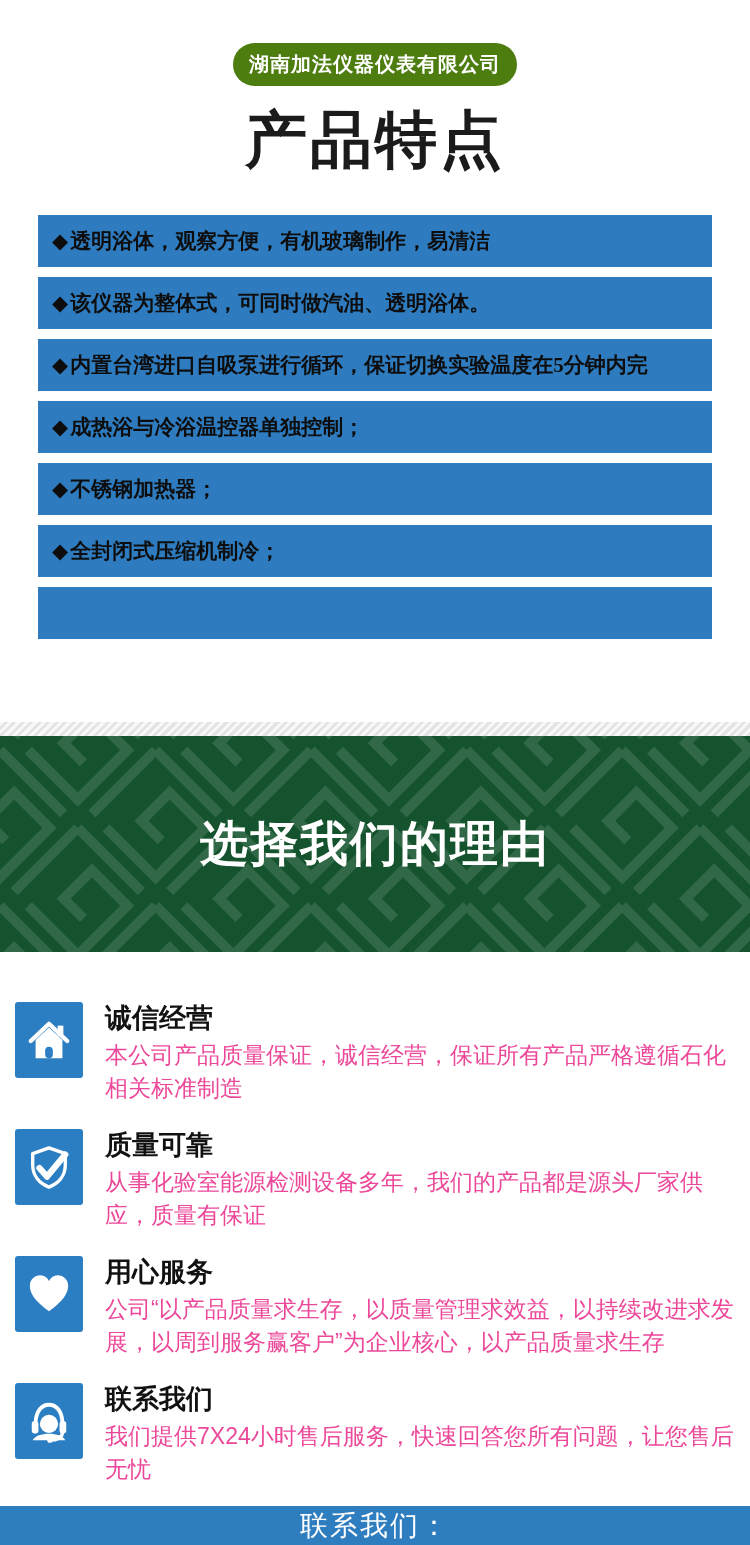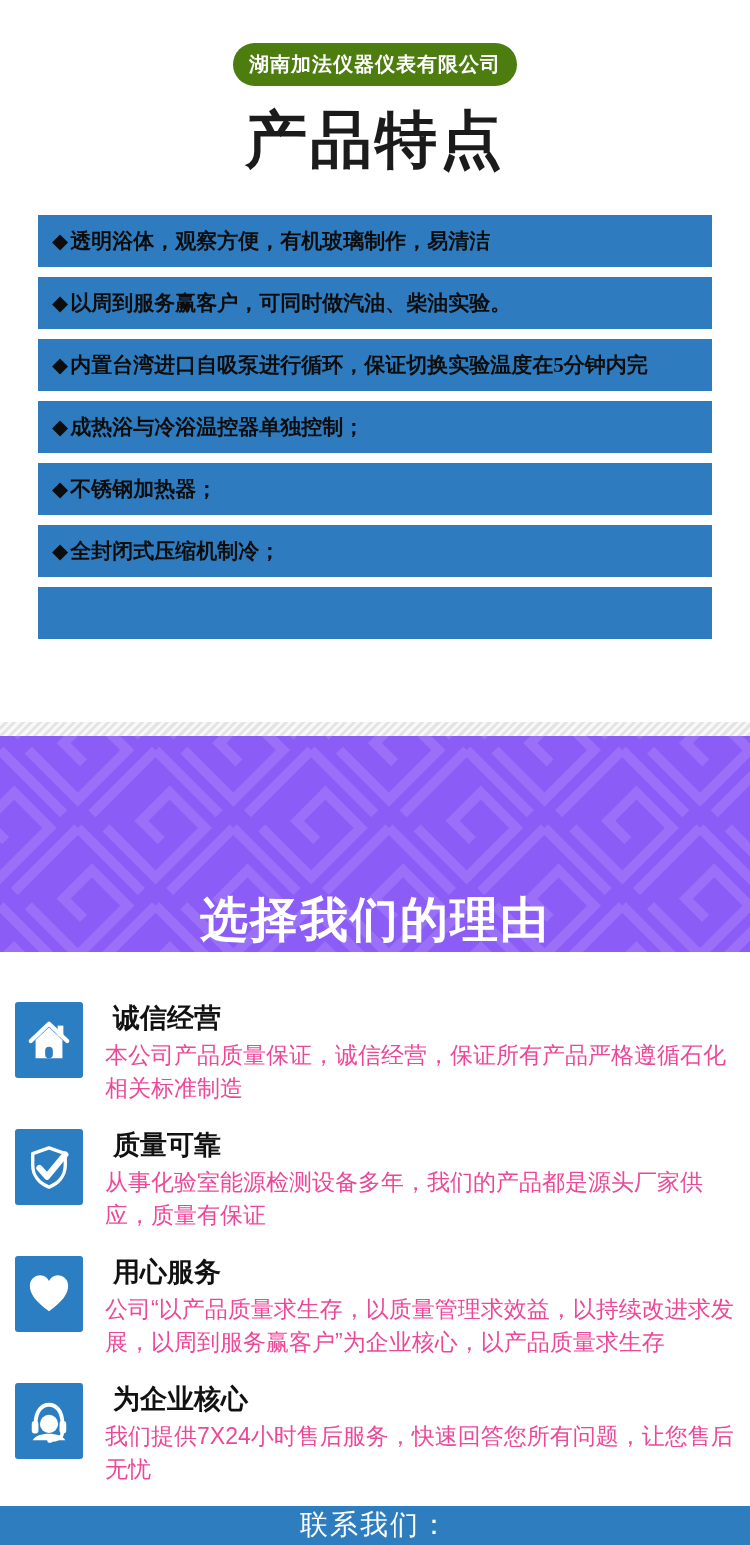--- a/index.html
+++ b/index.html
@@ -35,48 +35,48 @@
   .feature-bar .bullet{margin-right:2px;}
 
   
   .gray-strip{
     position:absolute;top:722px;left:0;width:750px;height:14px;background:#ebebeb;
     background-image:repeating-linear-gradient(135deg,rgba(255,255,255,.65) 0 3px,rgba(0,0,0,0.03) 3px 6px);
   }
 
   
   .banner{
-    position:absolute;top:736px;left:0;width:750px;height:216px;background:#8b5cf6;
-    display:flex;flex-direction:column;align-items:center;justify-content:flex-end;overflow:hidden;
+    position:absolute;top:736px;left:0;width:750px;height:216px;background:#14532d;
+    display:flex;flex-direction:column;align-items:center;justify-content:center;overflow:hidden;
   }
   .banner .pattern{position:absolute;left:0;top:0;}
   .banner-title{
     position:relative;z-index:1;color:#fff;font-size:48px;font-weight:bold;letter-spacing:2px;
     font-family:"Liberation Serif","DejaVu Serif",serif;
   }
   .banner-subtitle{
     position:relative;z-index:1;color:#fff;font-size:26px;font-weight:bold;letter-spacing:1px;
     margin-top:14px;font-family:"Liberation Sans","DejaVu Sans",sans-serif;
   }
 
   
   .reasons{position:absolute;top:1002px;left:15px;width:728px;}
   .reason-row{display:flex;align-items:flex-start;margin-bottom:24px;}
   .reason-icon{
     flex:none;width:68px;height:76px;background:#2b7ec2;border-radius:3px;
     display:flex;align-items:center;justify-content:center;margin-right:22px;
   }
   .reason-text{width:645px;padding-top:0;}
-  .reason-title{font-size:27px;font-weight:bold;color:#111;line-height:32px;margin:0 0 5px 8px;}
+  .reason-title{font-size:27px;font-weight:bold;color:#111;line-height:32px;margin:0 0 5px 0;}
   .reason-body{font-size:23px;color:#ec4899;line-height:33px;}
 
   
   .footer-bar{
     position:absolute;left:0;top:1506px;width:750px;height:39px;background:#2e7dbf;
-    display:flex;justify-content:center;color:#fff;font-size:28px;
+    display:flex;align-items:center;justify-content:center;color:#fff;font-size:28px;
     font-family:"Liberation Serif","DejaVu Serif",serif;letter-spacing:2px;
   }
 </style>
 </head>
 <body>
 
 <div class="page">
 
   <div class="company-pill">
     <span>湖南加法仪器仪表有限公司</span>
@@ -84,21 +84,21 @@
 
   <h1 class="page-title">产品特点</h1>
 
   <div class="feature-bars">
     <div class="feature-bar">
       <span class="bullet">◆</span>
       <span>透明浴体，观察方便，有机玻璃制作，易清洁</span>
     </div>
     <div class="feature-bar">
       <span class="bullet">◆</span>
-      <span>以周到服务赢客户，可同时做汽油、柴油实验。</span>
+      <span>该仪器为整体式，可同时做汽油、透明浴体。</span>
     </div>
     <div class="feature-bar">
       <span class="bullet">◆</span>
       <span>内置台湾进口自吸泵进行循环，保证切换实验温度在5分钟内完</span>
     </div>
     <div class="feature-bar">
       <span class="bullet">◆</span>
       <span>成热浴与冷浴温控器单独控制；</span>
     </div>
     <div class="feature-bar">
@@ -176,21 +176,21 @@
           <path d="M10 27 C10 13 17 7 24 7 C31 7 38 13 38 27" fill="none" stroke="#fff" stroke-width="4" stroke-linecap="round"></path>
           <circle cx="24" cy="27" r="9.5" fill="#fff"></circle>
           <path d="M7 44 C11 35 37 35 41 44 Z" fill="#fff"></path>
           <rect x="6" y="24" width="7" height="13" rx="3" fill="#fff"></rect>
           <rect x="35" y="24" width="7" height="13" rx="3" fill="#fff"></rect>
           <path d="M38 36 C38 42 31 44 26 44" fill="none" stroke="#fff" stroke-width="3.5" stroke-linecap="round"></path>
           <circle cx="25" cy="44" r="2.8" fill="#fff"></circle>
         </svg>
       </div>
       <div class="reason-text">
-        <div class="reason-title">为企业核心</div>
+        <div class="reason-title">联系我们</div>
         <div class="reason-body">我们提供7X24小时售后服务，快速回答您所有问题，让您售后无忧</div>
       </div>
     </div>
 
   </div>
 
   <div class="footer-bar">
     <span>联系我们：</span>
   </div>
 

